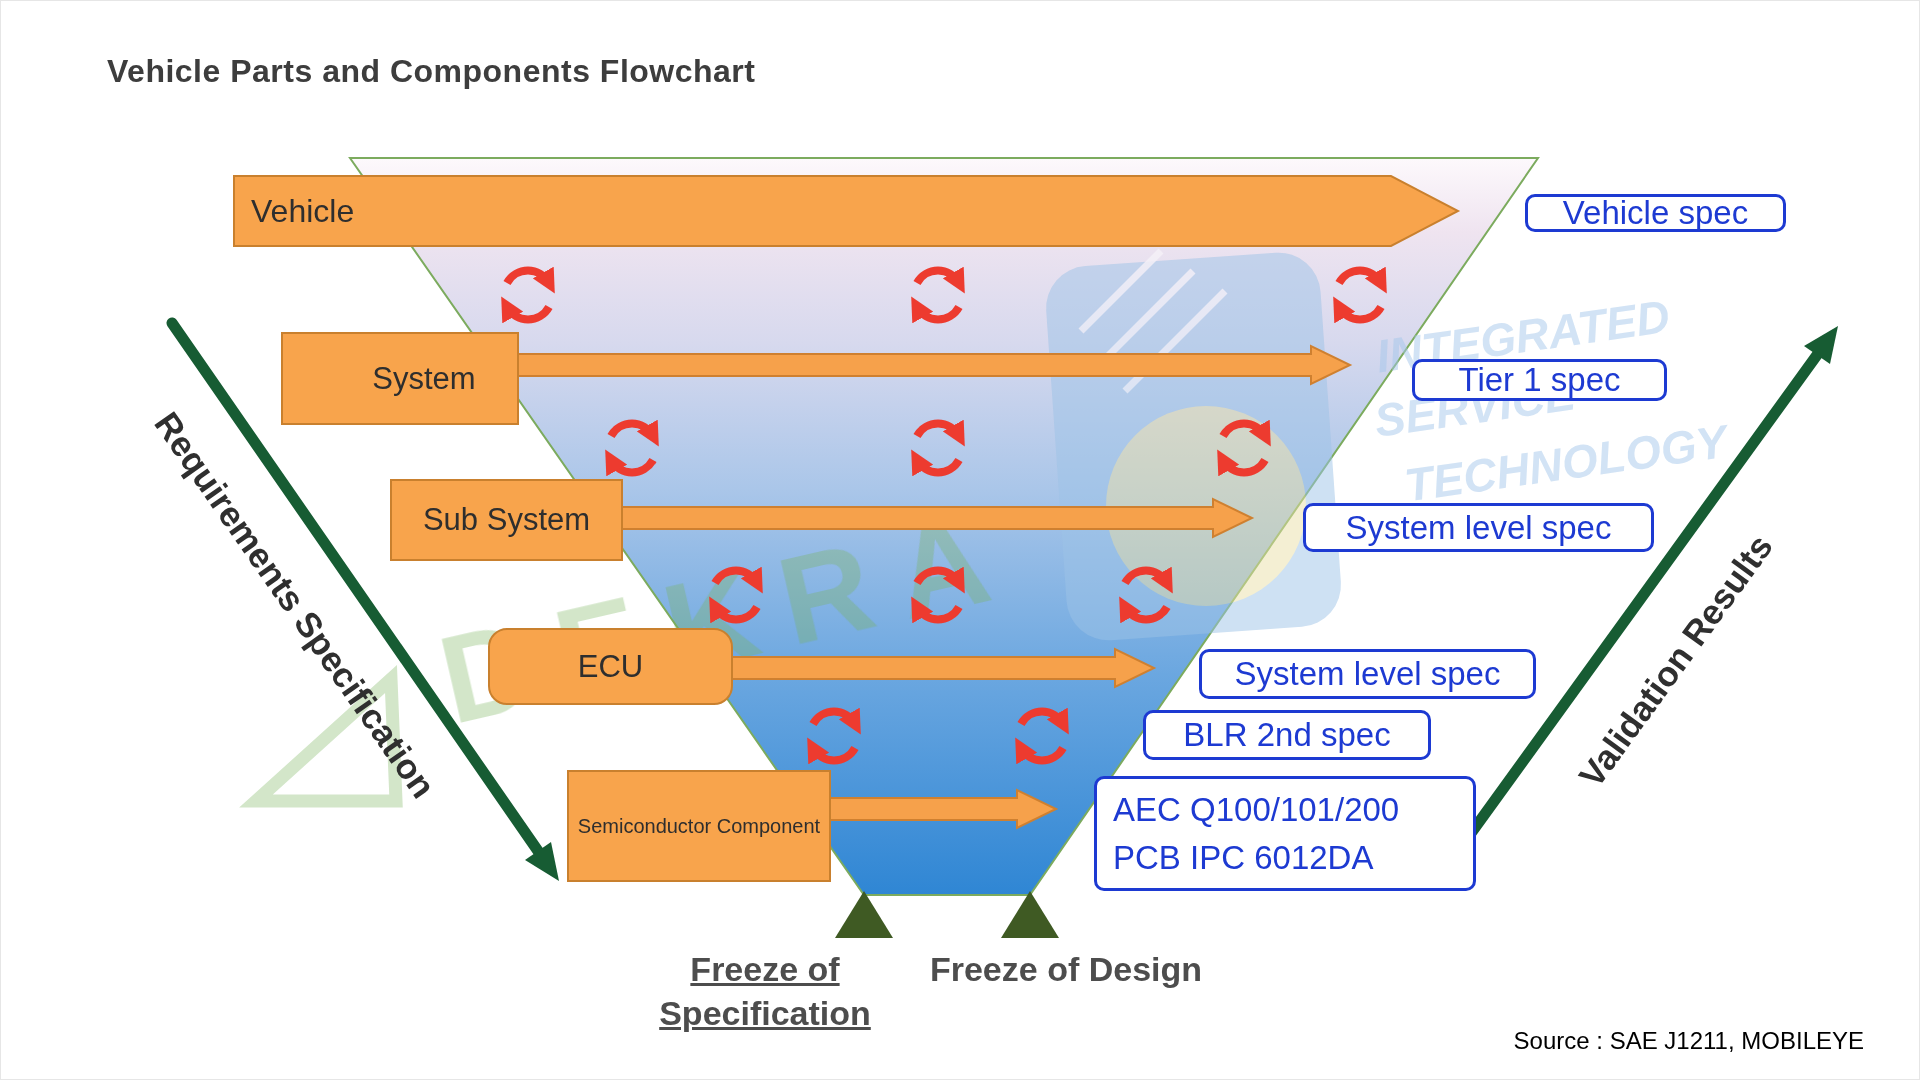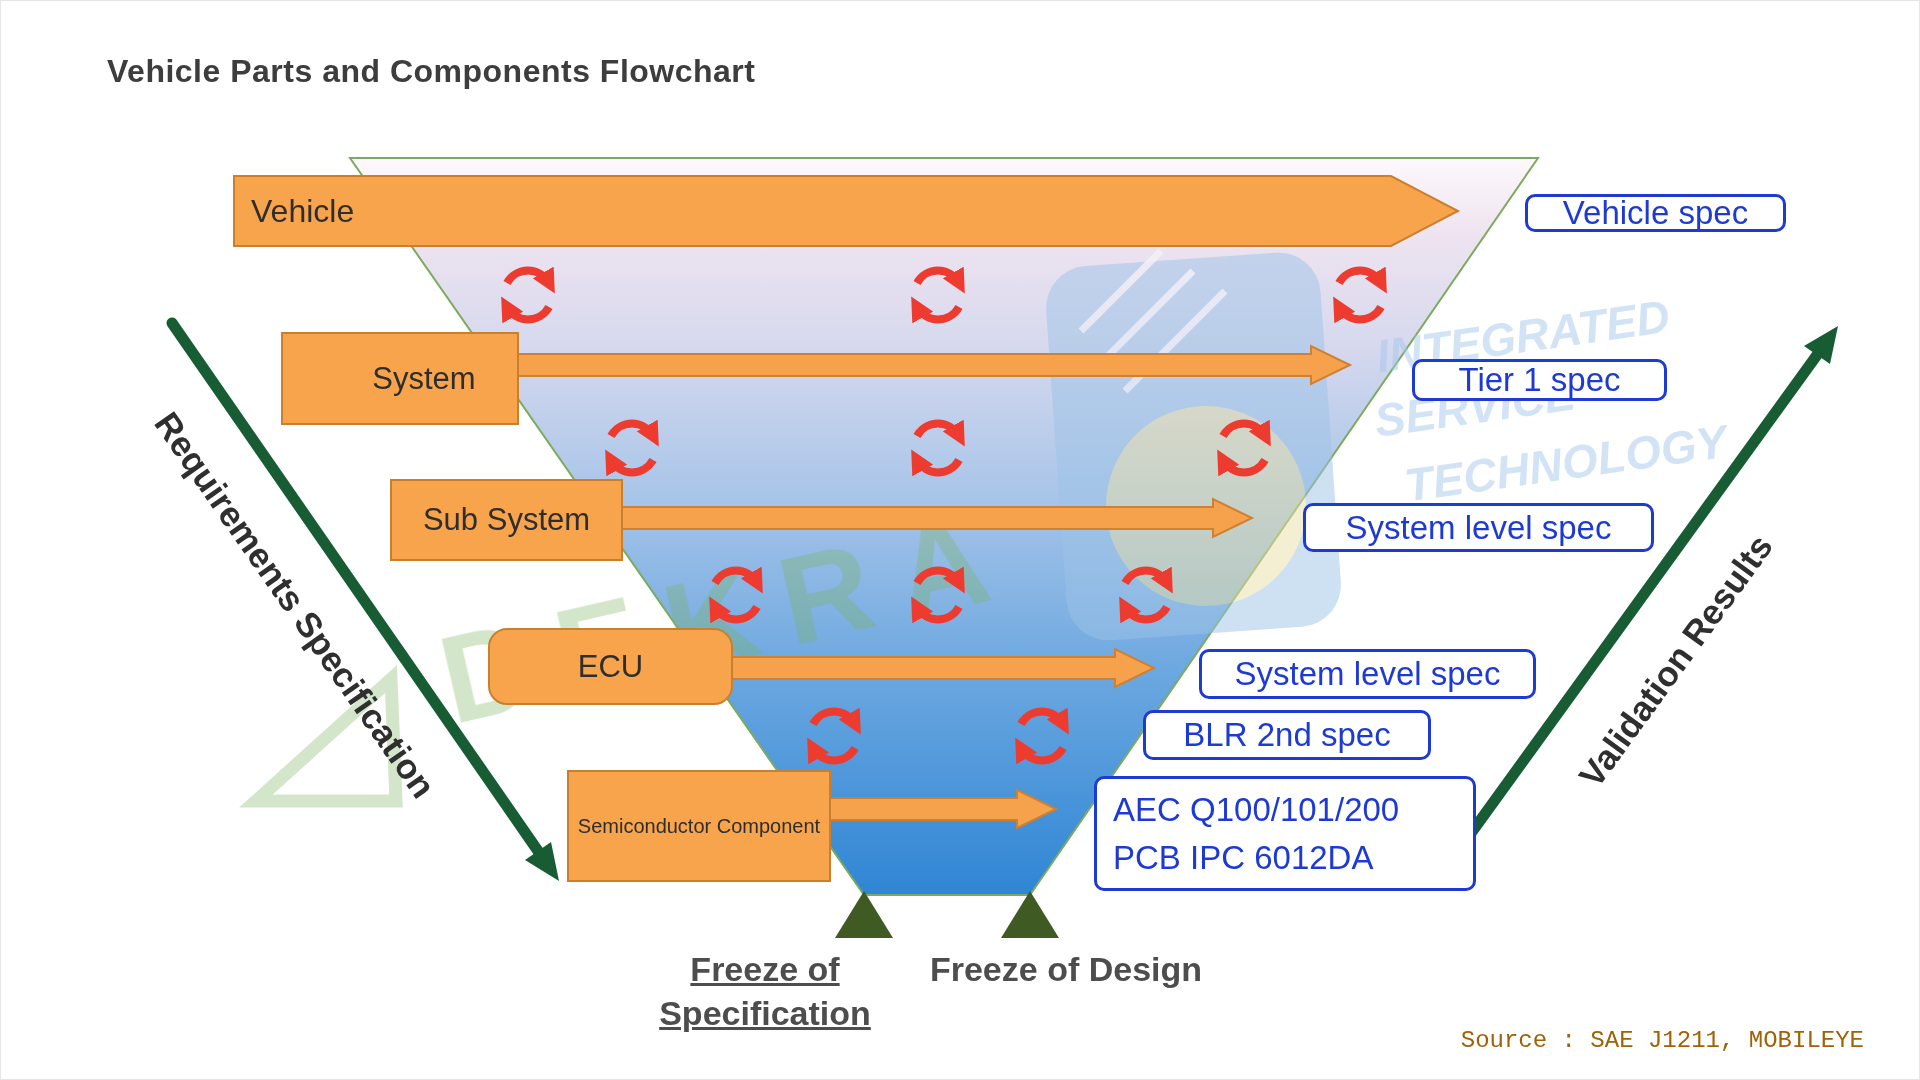--- a/index.html
+++ b/index.html
@@ -58,21 +58,21 @@
   
   .freeze {
     position:absolute; width:280px; text-align:center;
     font-size:34px; font-weight:bold; color:#4d4d4d; line-height:1.3;
   }
   .freeze-1 { left:624px; top:946px;text-decoration:underline; }
   .freeze-2 { left:925px; top:946px; }
 
   .source-note {
     position:absolute; right:55px; top:1026px;
-    font-size:24px; color:#a16207;font-family:Liberation Mono, monospace;
+    font-size:24px; color:#000000;
   }
 </style>
 </head>
 <body>
 
 <div class="slide">
 
   <svg class="diagram" width="1920" height="1080" viewBox="0 0 1920 1080">
     <defs>
       <linearGradient id="funnelGrad" gradientUnits="userSpaceOnUse" x1="0" y1="157" x2="0" y2="894">

